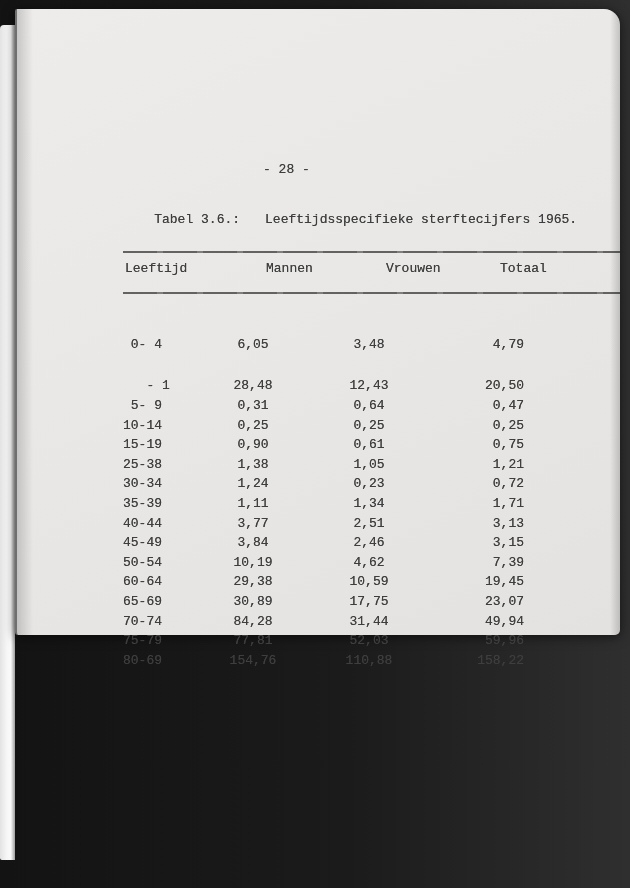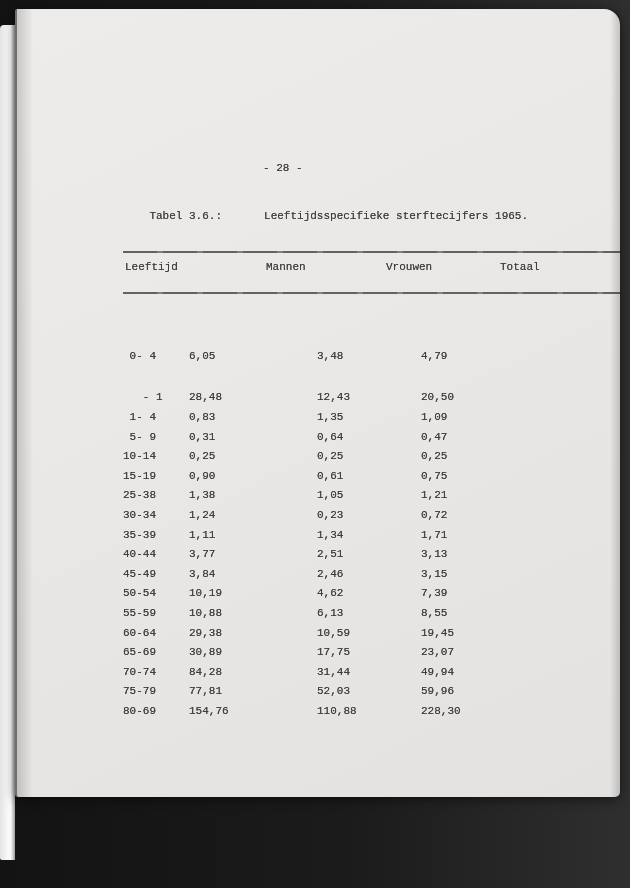--- a/index.html
+++ b/index.html
@@ -7,60 +7,60 @@
     width:630px;height:888px;position:relative;overflow:hidden;
     background:linear-gradient(90deg,#131313 0%,#1b1b1b 55%,#2f2f2f 100%);
     font-family:"Liberation Mono","DejaVu Sans Mono",monospace;
   }
   .prev-page{
     position:absolute;left:0;top:25px;width:15px;height:835px;
     background:linear-gradient(90deg,#e3e3e3 0%,#f6f6f6 45%,#fafafa 72%,#9f9f9f 100%);
     border-radius:4px 0 0 2px;
   }
   .page{
-    position:absolute;left:15px;top:9px;width:603px;height:788px;
+    position:absolute;left:15px;top:9px;width:603px;height:626px;
     background:linear-gradient(155deg,#edecea 0%,#e9e8e6 45%,#e3e2e0 100%);
     border-radius:2px 16px 5px 3px;
     box-shadow:0 2px 12px rgba(0,0,0,.55);
     border-left:2px solid #6f6f6f;
-    color:#3e3e3e;font-size:11px;line-height:1;
+    color:#3e3e3e;font-size:13px;line-height:1;
     text-shadow:0 0 .5px rgba(62,62,62,.8);
   }
   .page::before{content:"";position:absolute;left:0;top:0;bottom:0;width:16px;
     background:linear-gradient(90deg,rgba(0,0,0,.16),rgba(0,0,0,0));pointer-events:none}
   .page::after{content:"";position:absolute;right:0;top:0;bottom:0;width:10px;
     background:linear-gradient(270deg,rgba(0,0,0,.17),rgba(0,0,0,0));
     border-radius:0 16px 5px 0;pointer-events:none}
 
   .page-number{position:absolute;left:246px;top:154px;white-space:pre}
 
   .caption{position:absolute;left:106px;top:191px;white-space:pre}
   .cap-label{text-underline-offset:3px;text-decoration-thickness:1.4px;text-decoration-color:#4a4a4a}
-  .cap-text{margin-left:42px}
+  .cap-text{margin-left:25px}
 
   .rule{position:absolute;left:106px;width:497px;height:2px;opacity:.82;
     background:repeating-linear-gradient(90deg,#454545 0 34px,#686868 34px 40px)}
   .rule-top{top:242px}
   .rule-mid{top:283px}
 
   .hcell{position:absolute;top:253px;white-space:pre;
     text-underline-offset:4px;text-decoration-thickness:1.4px;text-decoration-color:#4a4a4a}
   .h-age{left:108px}
   .h-man{left:249px}
   .h-vrw{left:369px}
   .h-tot{left:483px}
 
-  .tbody{position:absolute;left:106px;top:338px;width:403px}
+  .tbody{position:absolute;left:106px;top:326px;width:403px}
   .trow{display:flex;height:19.6px;align-items:center}
   .trow.gap-after{margin-bottom:21.5px}
   .cell{white-space:pre}
   .c-age{width:66px;text-align:left}
-  .c-man{width:128px;text-align:left}
-  .c-vrw{width:104px;text-align:left}
-  .c-tot{width:103px;}
+  .c-man{width:128px;text-align:center}
+  .c-vrw{width:104px;text-align:center}
+  .c-tot{width:103px;text-align:right}
 </style>
 </head>
 <body>
 
 <div class="prev-page"></div>
 
 <div class="page">
 
   <div class="page-number">- 28 -</div>
 
@@ -84,26 +84,20 @@
         <span class="cell c-age"> 0- 4</span>
         <span class="cell c-man">6,05</span>
         <span class="cell c-vrw">3,48</span>
         <span class="cell c-tot">4,79</span>
       </div>
       <div class="trow">
         <span class="cell c-age">   - 1</span>
         <span class="cell c-man">28,48</span>
         <span class="cell c-vrw">12,43</span>
         <span class="cell c-tot">20,50</span>
-      </div>
-      <div class="trow">
-        <span class="cell c-age"> 1- 4</span>
-        <span class="cell c-man">0,83</span>
-        <span class="cell c-vrw">1,35</span>
-        <span class="cell c-tot">1,09</span>
       </div>
       <div class="trow">
         <span class="cell c-age"> 5- 9</span>
         <span class="cell c-man">0,31</span>
         <span class="cell c-vrw">0,64</span>
         <span class="cell c-tot">0,47</span>
       </div>
       <div class="trow">
         <span class="cell c-age">10-14</span>
         <span class="cell c-man">0,25</span>
@@ -146,26 +140,20 @@
         <span class="cell c-vrw">2,46</span>
         <span class="cell c-tot">3,15</span>
       </div>
       <div class="trow">
         <span class="cell c-age">50-54</span>
         <span class="cell c-man">10,19</span>
         <span class="cell c-vrw">4,62</span>
         <span class="cell c-tot">7,39</span>
       </div>
       <div class="trow">
-        <span class="cell c-age">55-59</span>
-        <span class="cell c-man">10,88</span>
-        <span class="cell c-vrw">6,13</span>
-        <span class="cell c-tot">8,55</span>
-      </div>
-      <div class="trow">
         <span class="cell c-age">60-64</span>
         <span class="cell c-man">29,38</span>
         <span class="cell c-vrw">10,59</span>
         <span class="cell c-tot">19,45</span>
       </div>
       <div class="trow">
         <span class="cell c-age">65-69</span>
         <span class="cell c-man">30,89</span>
         <span class="cell c-vrw">17,75</span>
         <span class="cell c-tot">23,07</span>
@@ -179,17 +167,17 @@
       <div class="trow">
         <span class="cell c-age">75-79</span>
         <span class="cell c-man">77,81</span>
         <span class="cell c-vrw">52,03</span>
         <span class="cell c-tot">59,96</span>
       </div>
       <div class="trow">
         <span class="cell c-age">80-69</span>
         <span class="cell c-man">154,76</span>
         <span class="cell c-vrw">110,88</span>
-        <span class="cell c-tot">228,30</span>
+        <span class="cell c-tot">158,22</span>
       </div>
     </div>
 
 </div>
 
 </body></html>

